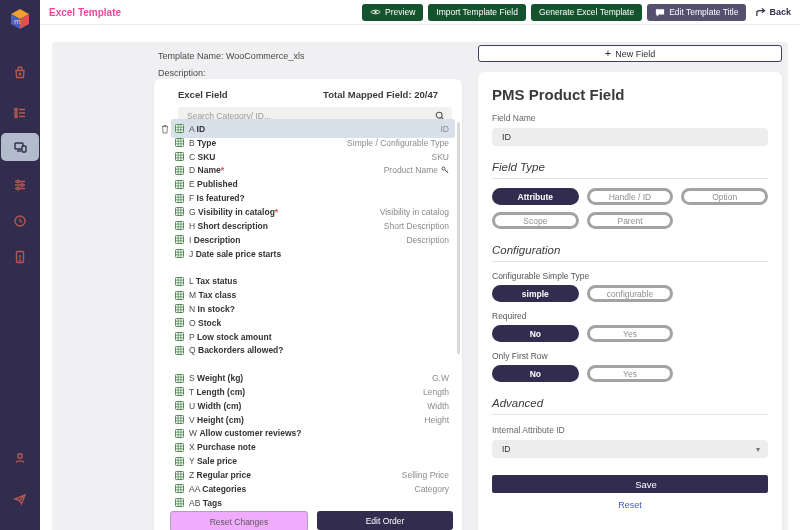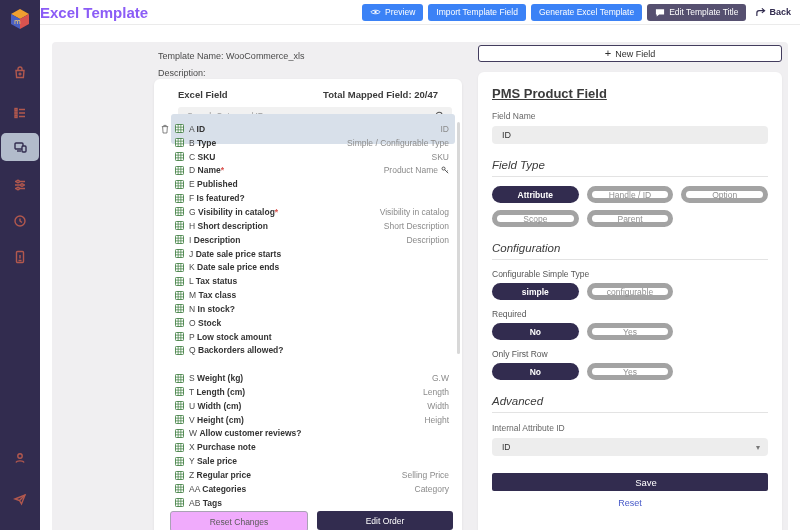--- a/index.html
+++ b/index.html
@@ -10,23 +10,23 @@
   .sidebar{position:absolute;left:0;top:0;width:40px;height:530px;background:#322c4f;}
   .logo{position:absolute;top:7px;left:8px;width:24px;height:24px;}
   .nv{position:absolute;left:0;width:40px;height:26px;display:flex;align-items:center;justify-content:center;}
   .nv svg{stroke:#b2584e;fill:none;stroke-width:1.4;}
   .nv.active{left:1px;width:38px;height:28px;background:#b2bbcb;border-radius:5px;}
   .nv.active svg{stroke:#322c4f;}
 
   
   .header{position:absolute;left:40px;top:0;width:760px;height:25px;background:#fff;
           border-bottom:1px solid #ebebeb;display:flex;align-items:center;box-sizing:border-box;}
-  .header-title{font-size:15px;font-weight:bold;color:#8b5cf6;}
+  .header-title{font-size:10px;font-weight:bold;color:#ec4899;margin-left:9px;}
   .header-actions{margin-left:auto;display:flex;align-items:center;gap:5px;padding-right:5px;}
-  .hbtn{height:17px;background:#3b82f6;color:#fff;font-size:8.5px;border-radius:3px;
+  .hbtn{height:17px;background:#14532d;color:#fff;font-size:8.5px;border-radius:3px;
         display:flex;align-items:center;padding:0 8px;gap:4px;cursor:pointer;white-space:nowrap;}
   .hbtn.light{background:#565070;}
   .back-btn{color:#322c4f;font-size:9px;font-weight:bold;display:flex;align-items:center;gap:3px;padding:0 4px;cursor:pointer;}
 
   
   .content{position:absolute;left:40px;top:25px;width:760px;height:505px;background:#fff;}
   .gray-panel{position:absolute;left:12px;top:5px;width:736px;height:500px;background:#f0eff1;border-radius:4px;margin-top:12px;}
   .tpl-name{position:absolute;left:106px;top:9px;font-size:9px;color:#4a4a4a;}
   .tpl-desc{position:absolute;left:106px;top:26px;font-size:9px;color:#4a4a4a;}
 
@@ -36,50 +36,50 @@
   .card-head{display:flex;justify-content:space-between;padding:10px 24px 0 24px;
              font-size:9.5px;font-weight:bold;color:#3b3b3b;}
   .search-wrap{margin:7px 10px 0 24px;height:17px;background:#f1f1f1;border-radius:3px;
                display:flex;align-items:center;padding:0 7px;}
   .search-wrap input{flex:1;border:none;background:transparent;outline:none;font-size:8.5px;color:#444;
                      font-family:"Liberation Sans",sans-serif;}
   .search-wrap input::placeholder{color:#9a9a9a;}
   .rows{position:absolute;top:43px;left:5px;right:7px;}
   .row{height:13.85px;display:flex;align-items:center;}
   .gutter{width:12px;display:flex;align-items:center;justify-content:center;flex:none;}
-  .row-inner{flex:1;display:flex;align-items:center;gap:5px;padding:0 6px 0 4px;border-radius:3px;height:30px;min-width:0;}
+  .row-inner{flex:1;display:flex;align-items:center;gap:5px;padding:0 6px 0 4px;border-radius:3px;height:19px;min-width:0;}
   .row.selected .row-inner{background:#d8e0ea;}
   .row-label{font-size:8.5px;color:#4a4a4a;white-space:nowrap;}
   .row-label b{color:#333;}
   .req{color:#d9534f;font-weight:bold;}
   .row-mapped{margin-left:auto;font-size:8.5px;color:#8b8b8b;display:flex;align-items:center;gap:3px;white-space:nowrap;}
   .scrollbar{position:absolute;right:2px;top:43px;width:3px;height:232px;background:#d8d8d8;border-radius:2px;}
   .card-foot{position:absolute;bottom:6px;left:16px;right:9px;display:flex;gap:9px;}
   .btn-outline{flex:1;height:19px;border:1px solid #a9a2b5;background:#f0abfc;color:#5a5a5a;
                font-size:8.5px;border-radius:3px;display:flex;align-items:center;justify-content:center;cursor:pointer;}
   .btn-dark{flex:1;height:19px;background:#322c4f;color:#fff;font-size:8.5px;border-radius:3px;
             display:flex;align-items:center;justify-content:center;cursor:pointer;}
 
   
   .new-field-btn{position:absolute;left:426px;top:3px;width:302px;height:15px;background:#fff;
                  border:1.5px solid #433d5e;border-radius:3px;display:flex;align-items:center;justify-content:center;
                  font-size:9px;color:#2f2f2f;gap:4px;cursor:pointer;}
   .plus{font-size:11px;line-height:9px;color:#2f2f2f;}
   .pms-card{position:absolute;left:426px;top:30px;width:304px;height:467px;background:#fff;border-radius:6px;
             box-shadow:0 1px 3px rgba(0,0,0,.05);padding:14px;box-sizing:border-box;}
-  .pms-title{font-size:13px;font-weight:bold;color:#3b3b3b;text-decoration:underline;}
+  .pms-title{font-size:15px;font-weight:bold;color:#3b3b3b;}
   .fld-label{font-size:8.5px;color:#666;margin-top:10px;}
   .fld-input{margin-top:5px;height:18px;background:#ededed;border:none;border-radius:4px;width:100%;
              box-sizing:border-box;padding:0 10px;font-size:9px;color:#333;font-family:"Liberation Sans",sans-serif;outline:none;}
   .section-head{margin-top:15px;font-size:11.5px;color:#3b3b3b;padding-bottom:5px;border-bottom:1px solid #e3e3e3;font-style:italic;}
   .pill-grid{margin-top:9px;display:grid;grid-template-columns:repeat(3,1fr);gap:7px 8px;}
   .pill{height:17px;border-radius:9px;display:flex;align-items:center;justify-content:center;
         font-size:8.5px;cursor:pointer;box-sizing:border-box;}
   .pill.on{background:#322c4f;color:#fff;font-weight:bold;}
-  .pill.off{border:5px solid #a3a3a3;color:#8f8f8f;background:#fff;text-align:right;}
+  .pill.off{border:3px solid #a3a3a3;color:#8f8f8f;background:#fff;text-align:right;}
   .cfg-label{font-size:8.5px;color:#555;margin-top:9px;}
   .cfg-grid{margin-top:4px;display:grid;grid-template-columns:repeat(3,1fr);gap:7px 8px;}
   .select{margin-top:5px;height:18px;background:#ededed;border-radius:4px;display:flex;align-items:center;
           padding:0 8px 0 10px;font-size:8.5px;color:#333;cursor:pointer;}
   .select .caret{margin-left:auto;font-size:8px;color:#777;}
   .save-btn{margin-top:17px;height:18px;background:#322c4f;color:#fff;font-size:9.5px;border-radius:2px;
             display:flex;align-items:center;justify-content:center;cursor:pointer;padding-left:32px;}
   .reset-link{margin-top:7px;text-align:center;font-size:9px;color:#4558c8;cursor:pointer;}
 </style>
 </head>
@@ -413,31 +413,20 @@
   </div>
 
   <div class="row">
     <span class="gutter">
       <svg class="trash-icon" width="8" height="10" viewBox="0 0 10 12" fill="none" stroke="#666" stroke-width="1" style="visibility: hidden;">
                 <path d="M1 3h8"></path>
                 <path d="M3.5 3V1.5h3V3"></path>
                 <path d="M2 3l.6 8h4.8L8 3"></path>
               </svg>
     </span>
-    <div class="row-inner">
-      <svg class="sheet" width="9" height="9" viewBox="0 0 10 10">
-                <rect x="0.5" y="0.5" width="9" height="9" rx="1" fill="#fff" stroke="#3e7d3f"></rect>
-                <path d="M0.5 3.5h9M0.5 6.5h9M3.5 0.5v9M6.5 0.5v9" stroke="#3e7d3f" stroke-width="0.8"></path>
-              </svg>
-      <span class="row-label"><span class="letter">K</span> <b class="fname">Date sale price ends</b><span class="req"></span></span>
-      <span class="row-mapped">
-        <span class="mapped-text"></span>
-
-      </span>
-    </div>
   </div>
 
   <div class="row">
     <span class="gutter">
       <svg class="trash-icon" width="8" height="10" viewBox="0 0 10 12" fill="none" stroke="#666" stroke-width="1" style="visibility: hidden;">
                 <path d="M1 3h8"></path>
                 <path d="M3.5 3V1.5h3V3"></path>
                 <path d="M2 3l.6 8h4.8L8 3"></path>
               </svg>
     </span>

